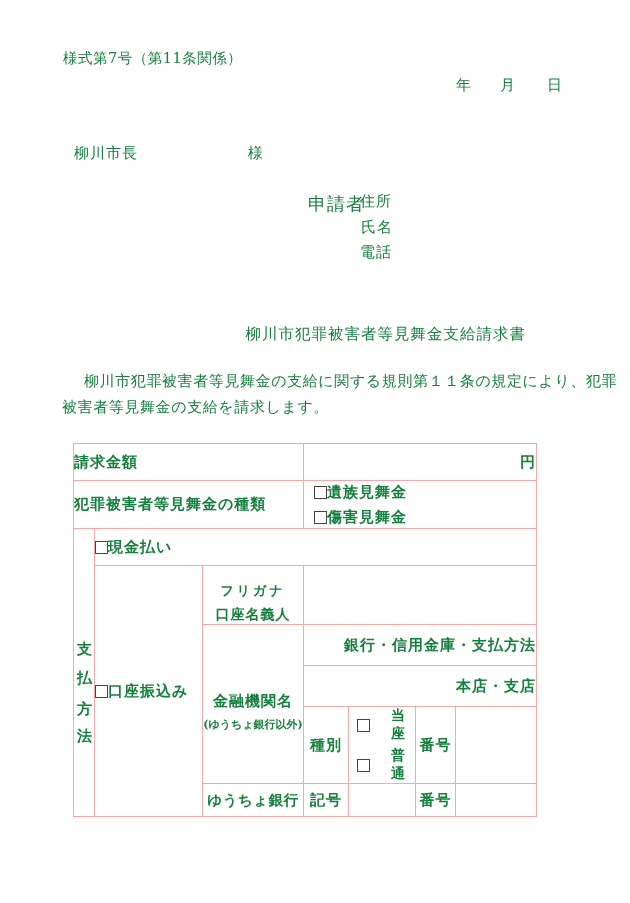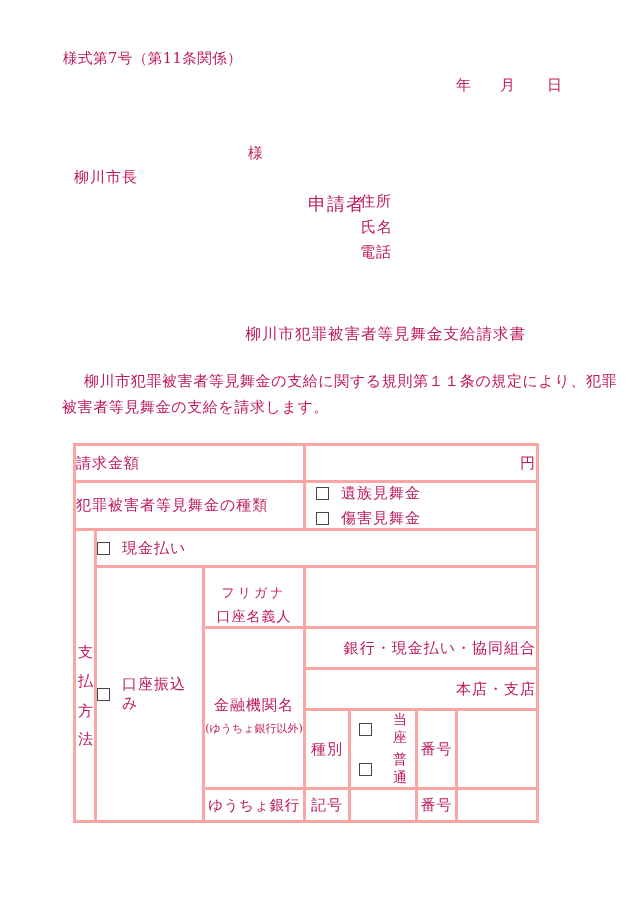--- a/index.html
+++ b/index.html
@@ -1,57 +1,57 @@
 <!DOCTYPE html>
 <html><head>
 <meta charset="utf-8">
 <style>
   html,body{margin:0;padding:0;background:#ffffff;}
   .page{
     position:relative;width:630px;height:903px;background:#ffffff;
     font-family:"DejaVu Serif","Liberation Serif",serif;
-    color:#be185d;overflow:hidden;
+    color:#15803d;overflow:hidden;
   }
   .abs{position:absolute;white-space:nowrap;}
   .fs14{font-size:14px;letter-spacing:1px;}
 
   
   .form-number{left:63px;top:49px;font-size:14.5px;letter-spacing:0.5px;}
   .date-year{left:456px;top:76px;font-size:15px;}
   .date-month{left:500px;top:76px;font-size:15px;}
   .date-day{left:547px;top:76px;font-size:15px;}
-  .addressee{left:74px;top:144px;font-size:15px;letter-spacing:1px;margin-top:24px;}
+  .addressee{left:74px;top:144px;font-size:15px;letter-spacing:1px;}
   .honorific{left:248px;top:144px;font-size:15px;}
   .applicant-label{left:308px;top:192px;font-size:18px;letter-spacing:1px;}
   .address-label{left:360px;top:192px;font-size:15px;letter-spacing:1px;}
   .name-label{left:361px;top:218px;font-size:15px;letter-spacing:1px;}
   .phone-label{left:360px;top:243px;font-size:15px;letter-spacing:1px;}
   .doc-title{left:0;top:306px;width:526px;text-align:right;font-size:15.5px;letter-spacing:1px;margin-top:18px;}
   .body-line1{left:84px;top:372px;font-size:15px;letter-spacing:0.6px;}
   .body-line2{left:62px;top:398px;font-size:15px;letter-spacing:0.6px;}
 
   
   table.form{
     position:absolute;left:73px;top:443px;
     border-collapse:collapse;table-layout:fixed;width:464px;
   }
   table.form td{
-    border:3px solid #fca5a5;padding:0;vertical-align:middle;
-    font-size:15px;letter-spacing:1px;overflow:hidden;
+    border:1px solid #fca5a5;padding:0;vertical-align:middle;
+    font-size:15px;letter-spacing:1px;overflow:hidden;font-weight:bold;
   }
   .cell-pad{padding-left:9px;}
   .right-pad{text-align:right;padding-right:16px;}
   .bank-right{text-align:right;padding-right:8px;}
   .center{text-align:center;}
 
   .cbx{
     display:inline-block;width:11px;height:11px;border:1px solid #444;
     background:#fff;flex:0 0 auto;
   }
-  .cbx-row{display:flex;align-items:center;gap:12px;}
+  .cbx-row{display:flex;align-items:center;}
   .cbx-col{display:flex;flex-direction:column;gap:6px;padding-left:10px;}
   .cbx-col-sm{display:flex;flex-direction:column;gap:4px;padding-left:8px;}
   .cbx-col-sm .cbx-row{gap:21px;font-size:14px;}
   .pad8{padding-left:8px;}
 
   .vlabel-wrap{display:flex;justify-content:center;align-items:center;height:100%;}
   .vlabel{
     writing-mode:vertical-rl;text-orientation:upright;
     font-size:15px;letter-spacing:29px;line-height:1;
     margin-bottom:-29px;
@@ -157,21 +157,21 @@
     </tr>
 
     <tr style="height:41px">
       <td rowspan="3">
         <div class="two-line">
           <span class="fin-name">金融機関名</span>
           <span class="fin-note">(ゆうちょ銀行以外)</span>
         </div>
       </td>
       <td colspan="4" class="bank-right">
-        <span>銀行・現金払い・協同組合</span>
+        <span>銀行・信用金庫・支払方法</span>
       </td>
     </tr>
 
     <tr style="height:41px">
       <td colspan="4" class="bank-right">
         <span>本店・支店</span>
       </td>
     </tr>
 
     <tr style="height:45px">

